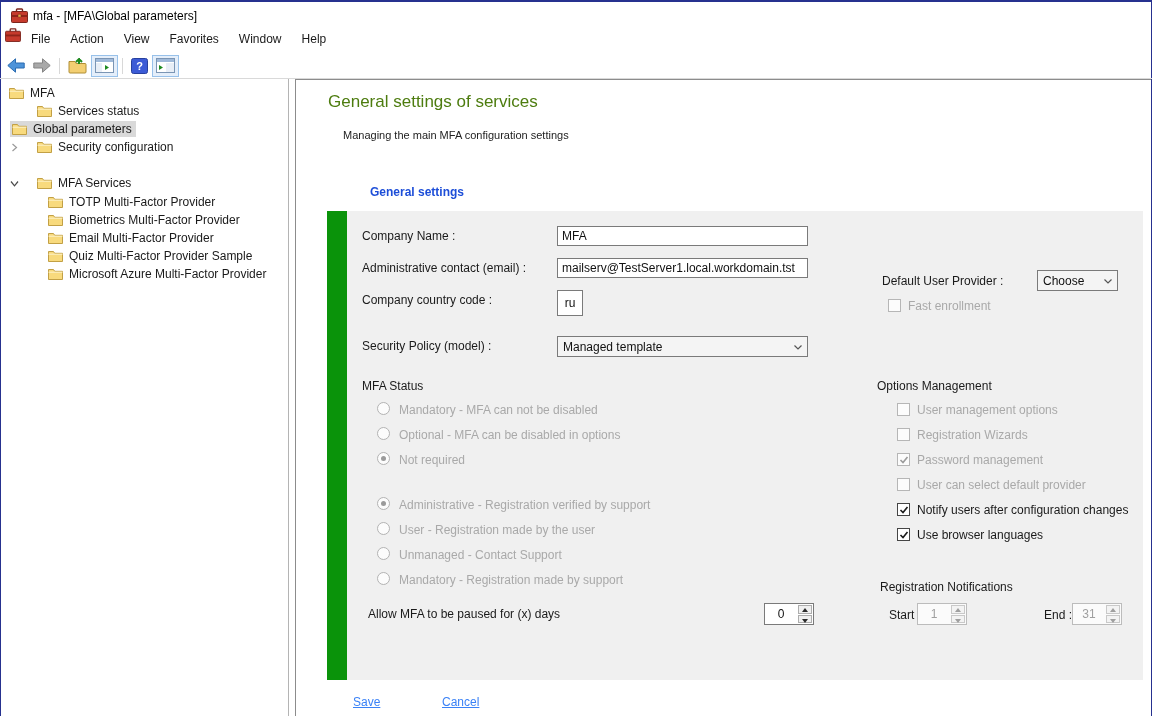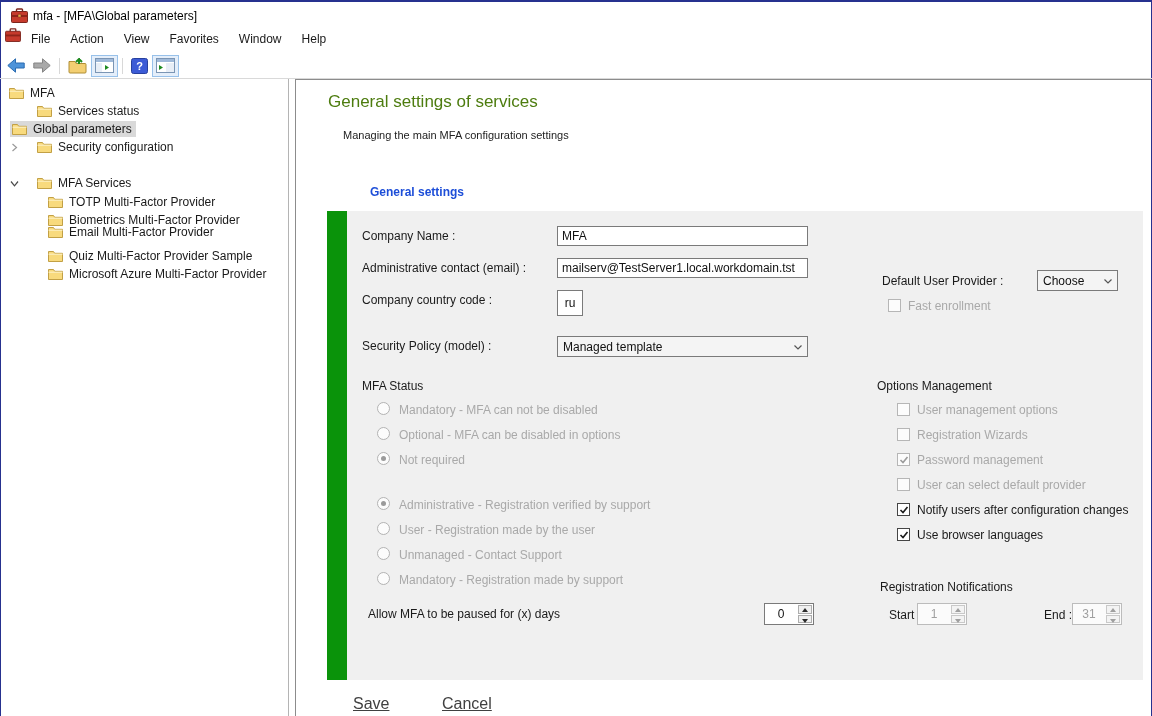--- a/index.html
+++ b/index.html
@@ -64,21 +64,21 @@
   .spin .btns { width:16px; display:flex; flex-direction:column; padding:1px; gap:1px; }
   .spin .b { flex:1; background:#f0f0f0; border:1px solid #adadad; position:relative; }
   .spin .b.up::after { content:""; position:absolute; left:3px; top:2px; border-left:3px solid transparent; border-right:3px solid transparent; border-bottom:4px solid #2b2b2b; }
   .spin .b.dn::after { content:""; position:absolute; left:3px; top:3px; border-left:3px solid transparent; border-right:3px solid transparent; border-top:4px solid #2b2b2b; }
   .spin.dis { border-color:#bcbcbc; background:#fbfbfb; }
   .spin.dis .val { color:#9f9f9f; }
   .spin.dis .b { border-color:#c9c9c9; background:#f3f3f3; }
   .spin.dis .b.up::after { border-bottom-color:#9f9f9f; }
   .spin.dis .b.dn::after { border-top-color:#9f9f9f; }
 
-  .linkbtn { position:absolute; font-size:16px; color:#404040; text-decoration:underline; cursor:pointer;text-align:center; }
+  .linkbtn { position:absolute; font-size:12px; color:#3b82f6; text-decoration:underline; cursor:pointer;text-align:center; }
 </style>
 </head>
 <body>
 
 <div id="win">
 
   <div class="abs" id="border-top"></div>
   <div class="abs" id="border-left"></div>
   <div class="abs" id="border-right"></div>
 
@@ -222,21 +222,21 @@
     <div class="titem l2" style="top:132px">
       <span class="content">
         <svg width="15" height="12" viewBox="0 0 15 12">
             <path d="M0.5 1.5 h5 l1.2 1.8 h7.8 v8.2 h-14 z" fill="#f8da7d" stroke="#c2a045"></path>
             <path d="M0.5 4.2 h14" stroke="#fdf2cb"></path>
           </svg>
         <span class="t-label">Biometrics Multi-Factor Provider</span>
       </span>
     </div>
 
-    <div class="titem l2" style="top:144px">
+    <div class="titem l2" style="top:150px">
       <span class="content">
         <svg width="15" height="12" viewBox="0 0 15 12">
             <path d="M0.5 1.5 h5 l1.2 1.8 h7.8 v8.2 h-14 z" fill="#f8da7d" stroke="#c2a045"></path>
             <path d="M0.5 4.2 h14" stroke="#fdf2cb"></path>
           </svg>
         <span class="t-label">Email Multi-Factor Provider</span>
       </span>
     </div>
 
     <div class="titem l2" style="top:168px">

